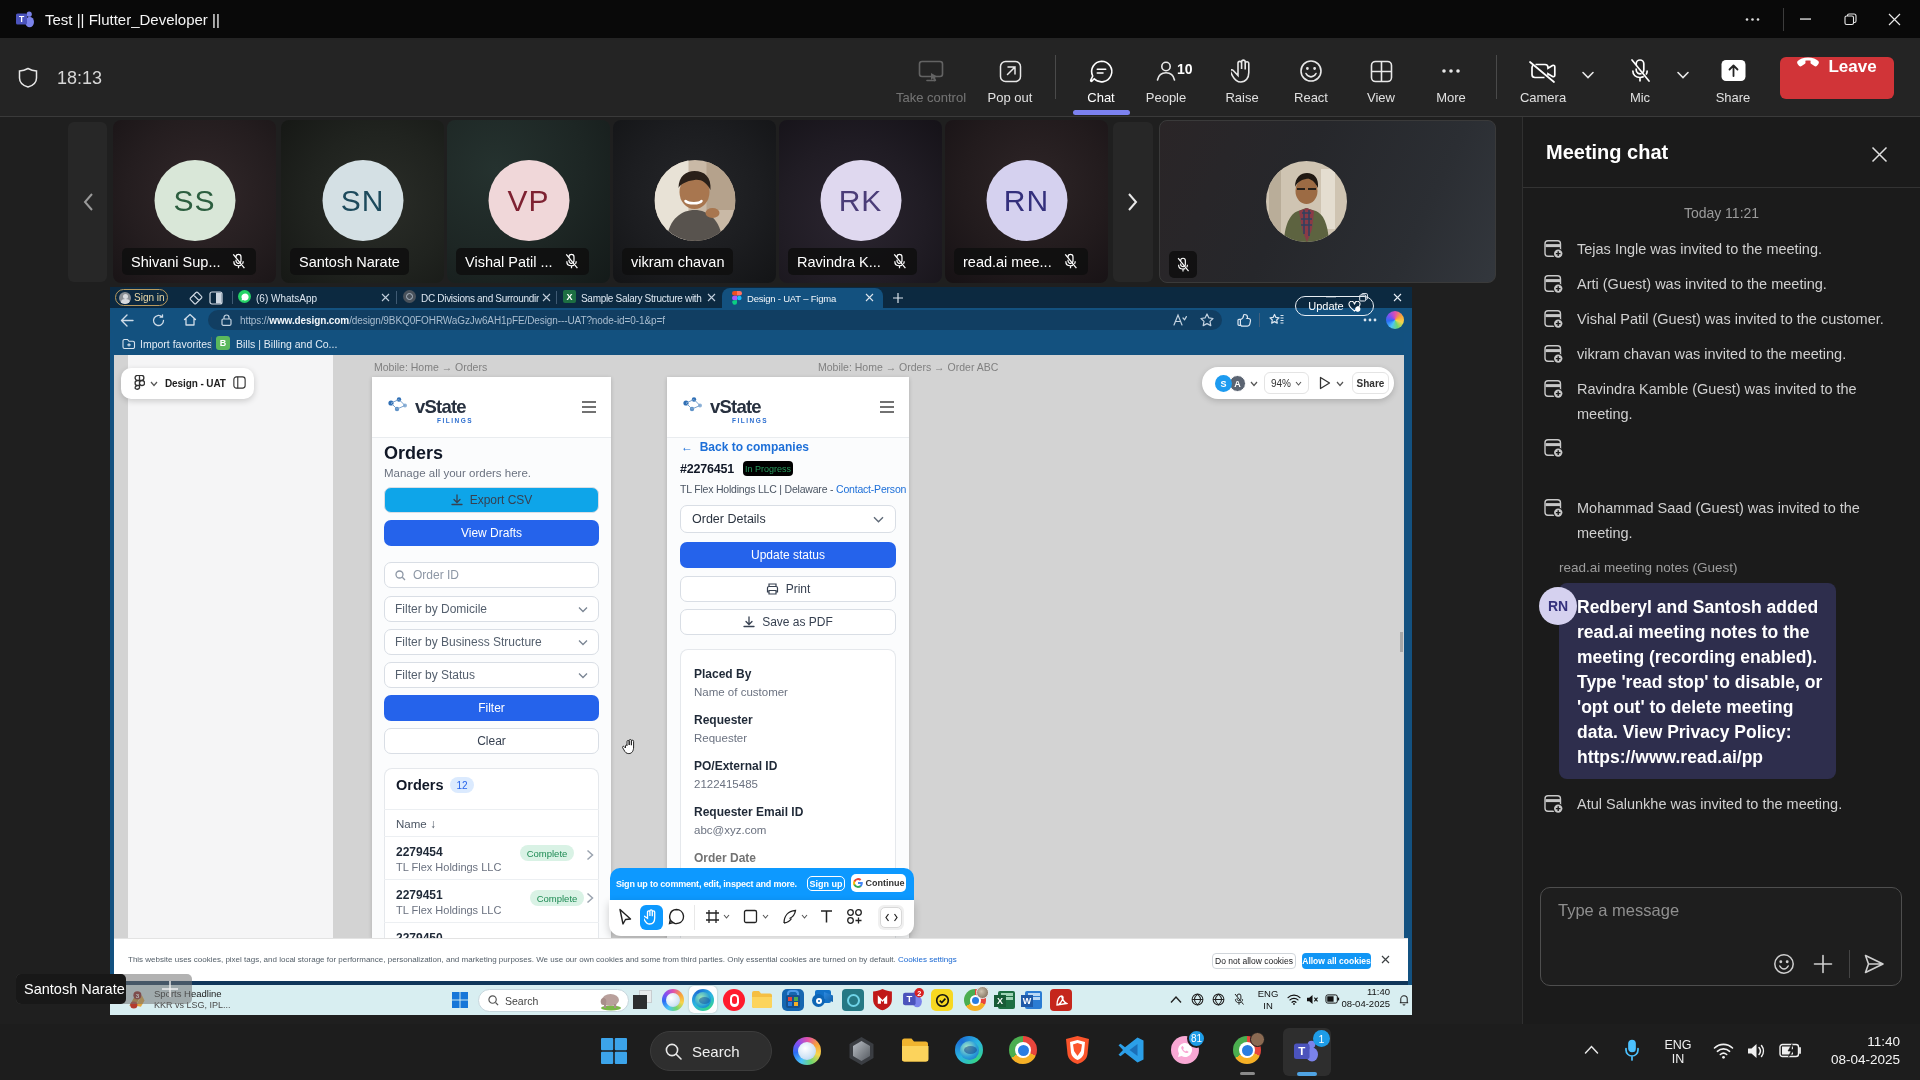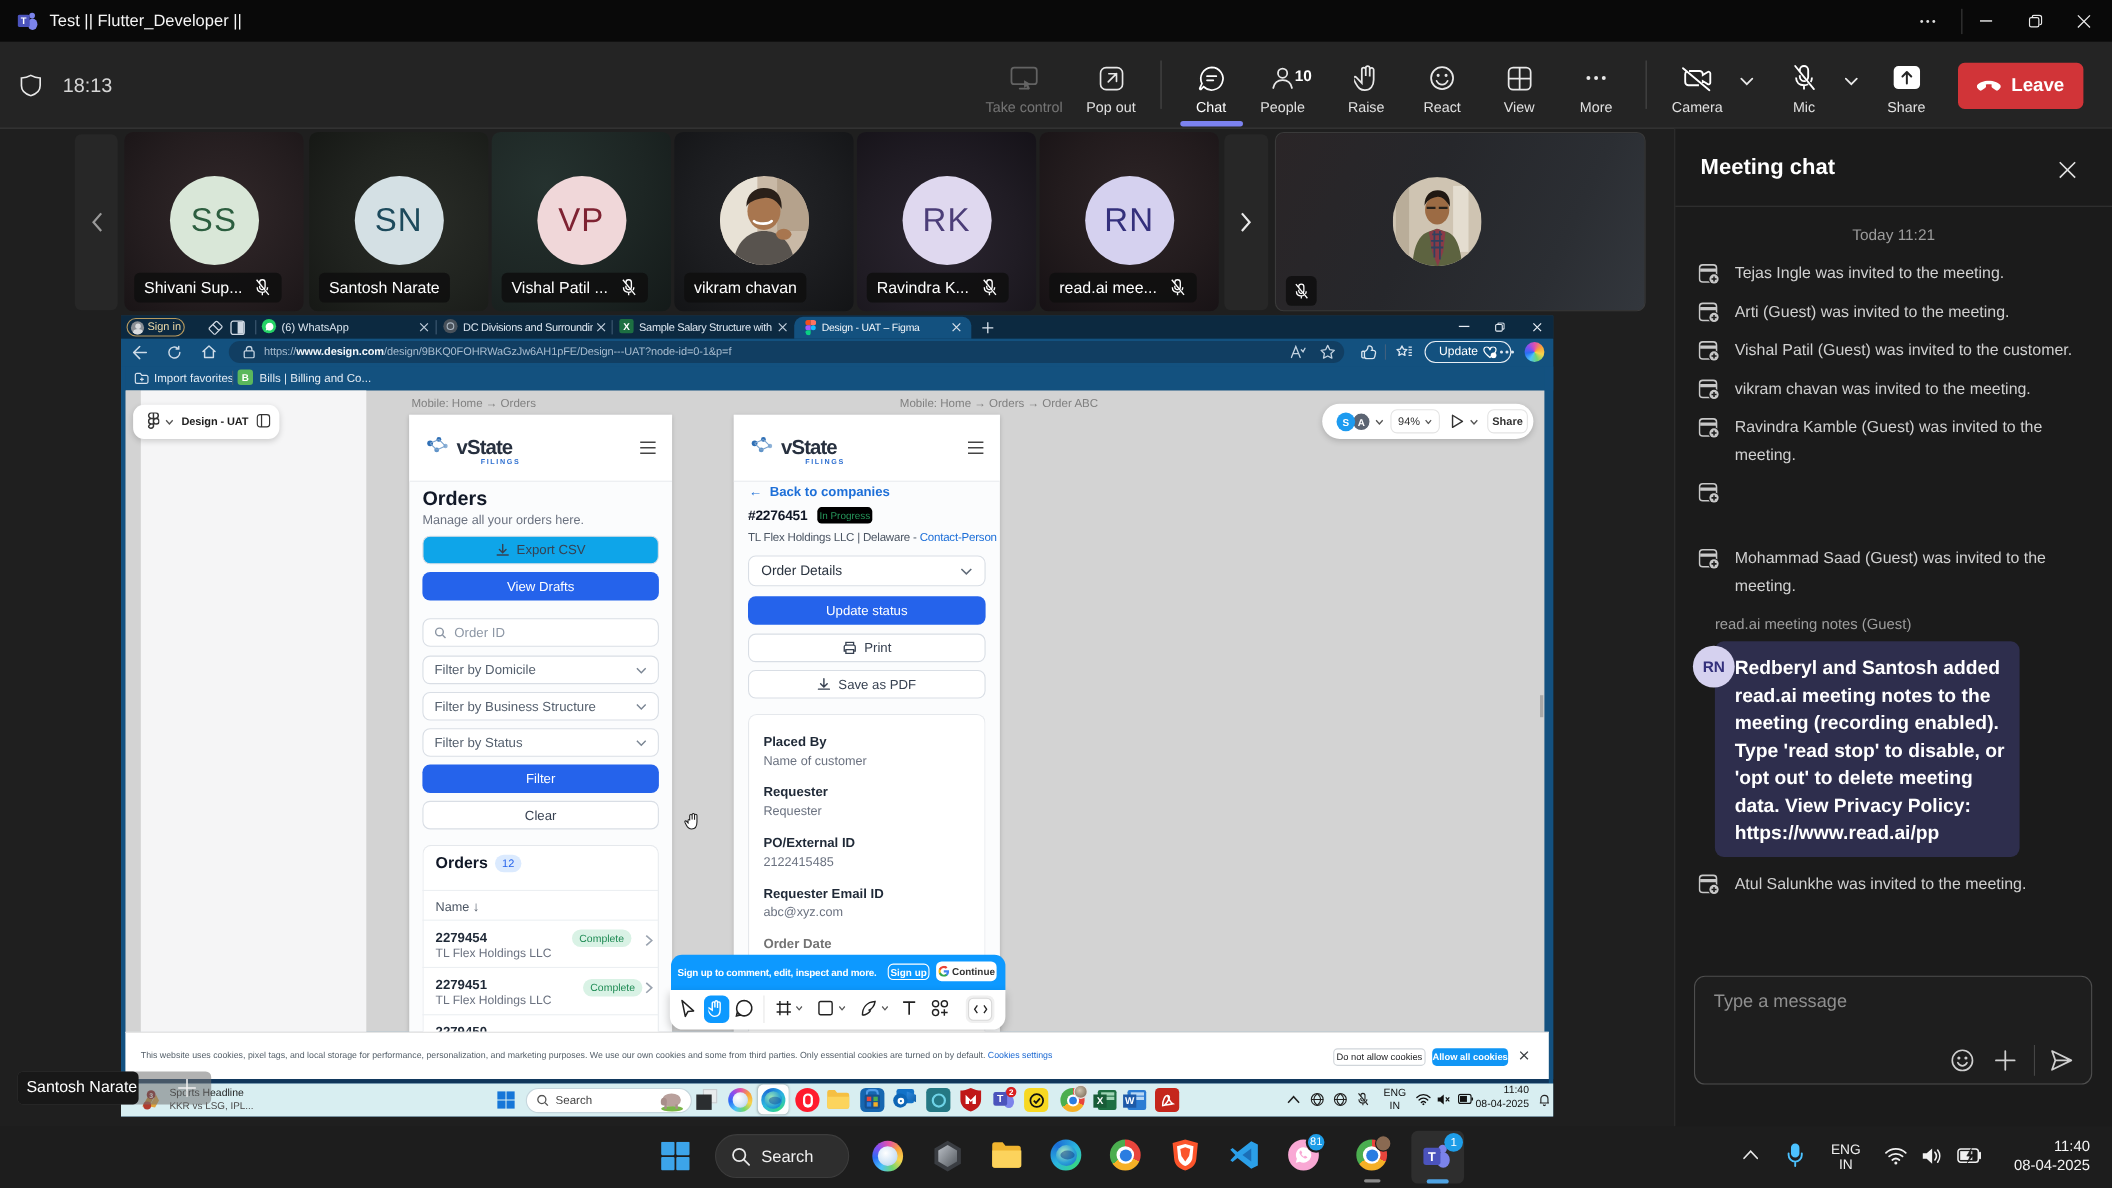--- a/index.html
+++ b/index.html
@@ -9,21 +9,21 @@
 
 #titlebar { position:absolute; top:0; left:0; width:1920px; height:38px; background:#090909; color:#fff; }
 #titlebar .title { position:absolute; left:45px; top:11px; font-size:15px; color:#f5f5f5; }
 .winctl { position:absolute; top:0; height:38px; width:44px; display:flex; align-items:center; justify-content:center; color:#e8e8e8; }
 
 #toolbar { position:absolute; top:38px; left:0; width:1920px; height:79px; background:#242424; border-bottom:1px solid #3a3a3a; }
 .tbtn { position:absolute; top:14px; width:72px; text-align:center; color:#e8e8e8; }
 .tbtn .ic { height:38px; display:flex; align-items:center; justify-content:center; }
 .tbtn .lb { font-size:13px; margin-top:0px; color:#e0e0e0; }
 .tsep { position:absolute; top:17px; width:1px; height:44px; background:#4a4a4a; }
-#leavebtn { position:absolute; left:1780px; top:19px; width:114px; height:42px; background:#d13438; border-radius:6px; display:flex; align-items:center; justify-content:center; gap:9px; color:#fff; font-size:17px; font-weight:bold; }
+#leavebtn { position:absolute; left:1780px; top:19px; width:114px; height:42px; background:#d13438; border-radius:6px; display:flex; align-items:flex-start; justify-content:center; gap:9px; color:#fff; font-size:17px; font-weight:bold; }
 
 .tile { position:absolute; top:120px; height:163px; border-radius:8px; overflow:hidden; }
 .avatar { position:absolute; left:50%; top:40px; transform:translateX(-50%); width:81px; height:81px; border-radius:50%; display:flex; align-items:center; justify-content:center; font-size:30px; }
 .namep { position:absolute; left:9px; bottom:8px; background:rgba(15,15,15,.88); border-radius:5px; height:27px; display:flex; align-items:center; padding:0 9px; color:#fff; font-size:14.5px; gap:10px; white-space:nowrap; }
 
 #chat { position:absolute; left:1522px; top:117px; width:398px; height:907px; background:#1b1b1b; border-left:1px solid #303030; }
 .sysmsg { position:absolute; left:1577px; color:#d0d0d0; font-size:14.5px; line-height:25px; white-space:nowrap; }
 .calicon { position:absolute; left:1544px; width:20px; height:20px; }
 
 #share { position:absolute; left:110px; top:287px; width:1302px; height:728px; background:#13517f; }
@@ -377,21 +377,21 @@
         <path d="M7 1 L8.9 4.9 L13 5.5 L10 8.4 L10.8 12.6 L7 10.6 L3.2 12.6 L4 8.4 L1 5.5 L5.1 4.9 Z" stroke-linejoin="round"></path>
       </svg>
     <svg class="abs" style="left:1127px;top:26px" width="15" height="14" viewBox="0 0 15 14" fill="none" stroke="#dce6f0" stroke-width="1.2">
         <path d="M7.5 1.5 c2 0 3 1.4 3 2.7 0 .5-.1 1-.4 1.3 h1.4 a2 2 0 0 1 2 2.3 l-.7 3.4 a2.4 2.4 0 0 1-2.4 1.9 H5.6 a2.2 2.2 0 0 1-2.2-2.2 V6.6 C5.5 5.8 6.6 4 6.6 2.3 c0-.4.4-.8.9-.8 Z M3.4 6.3 H2 a1 1 0 0 0-1 1 v4 a1 1 0 0 0 1 1 h1.4"></path>
       </svg>
     <div class="abs" style="left:1149px;top:26px;width:1px;height:14px;background:#40607e"></div>
     <svg class="abs" style="left:1159px;top:26px" width="15" height="14" viewBox="0 0 15 14" fill="none" stroke="#dce6f0" stroke-width="1.2">
         <path d="M5.5 1.5 L6.9 4.4 L10 4.8 L7.7 7 L8.3 10.1 L5.5 8.6 L2.7 10.1 L3.3 7 L1 4.8 L4.1 4.4 Z" stroke-linejoin="round"></path>
         <path d="M11.5 2.5 h3 M11.5 5 h3 M11.5 7.5 h3 M11.5 10 h3" stroke-width="1.1"></path>
       </svg>
-    <div class="abs" style="left:1185px;top:23px;width:79px;height:20px;border:1px solid #e8eef4;border-radius:10px;display:flex;align-items:center;justify-content:center;gap:4px;color:#fff;font-size:11px">Update<svg width="13" height="11" viewBox="0 0 13 11" fill="none" stroke="#fff" stroke-width="1.1">
+    <div class="abs" style="left:1185px;top:9px;width:79px;height:20px;border:1px solid #e8eef4;border-radius:10px;display:flex;align-items:center;justify-content:center;gap:4px;color:#fff;font-size:11px">Update<svg width="13" height="11" viewBox="0 0 13 11" fill="none" stroke="#fff" stroke-width="1.1">
           <path d="M6.5 10 C2 6.5 1 4.5 1 3.2 A2.6 2.6 0 0 1 6.2 2.6 L6.5 3 L6.8 2.6 A2.6 2.6 0 0 1 12 3.2 c0 1.3-1 3.3-5.5 6.8 Z"></path>
           <circle cx="9.8" cy="8" r="2.6" fill="#fff" stroke="none"></circle>
           <text x="9.8" y="9.8" font-size="4.5" text-anchor="middle" fill="#1d4e7b" font-weight="bold">!</text>
         </svg></div>
     <svg class="abs" style="left:1253px;top:31px" width="14" height="4" viewBox="0 0 14 4">
         <circle cx="2" cy="2" r="1.4" fill="#dce6f0"></circle>
         <circle cx="7" cy="2" r="1.4" fill="#dce6f0"></circle>
         <circle cx="12" cy="2" r="1.4" fill="#dce6f0"></circle>
       </svg>
     <div class="abs" style="left:1276px;top:24px;width:18px;height:18px;border-radius:50%;background:conic-gradient(from 210deg, #4bc3fa, #2a6df5, #8a4df0, #e352a8, #f7a23b, #f7d44c, #6fd66f, #4bc3fa)"></div>

